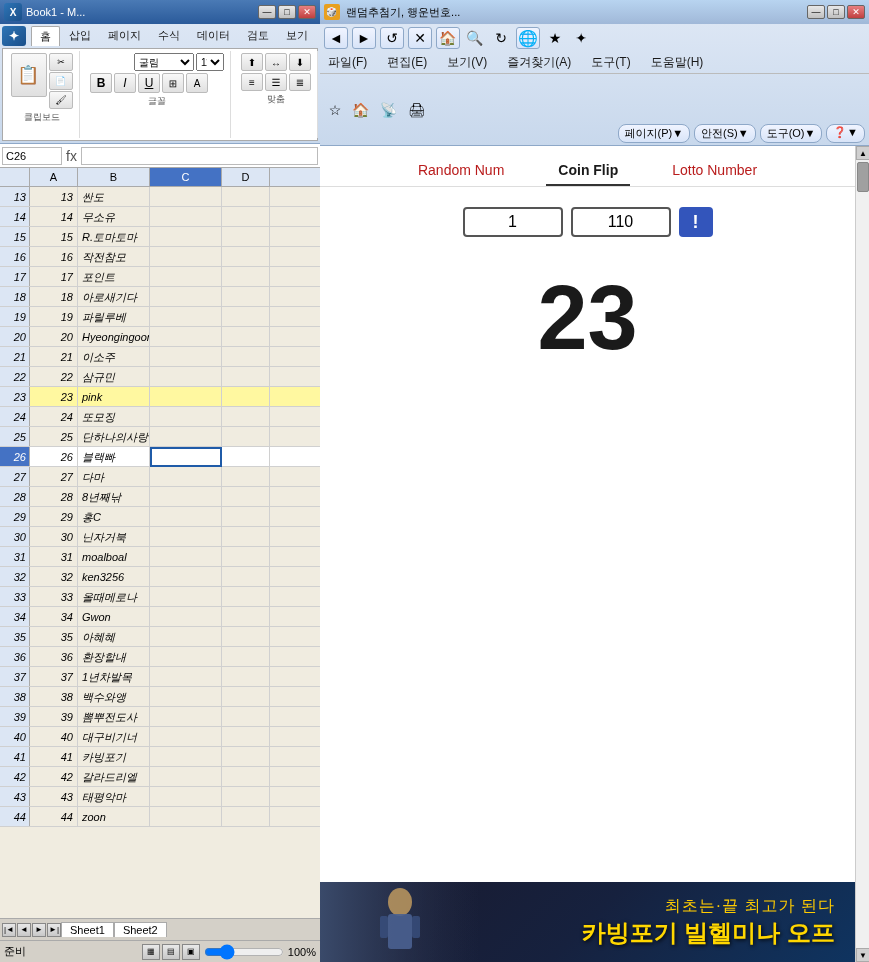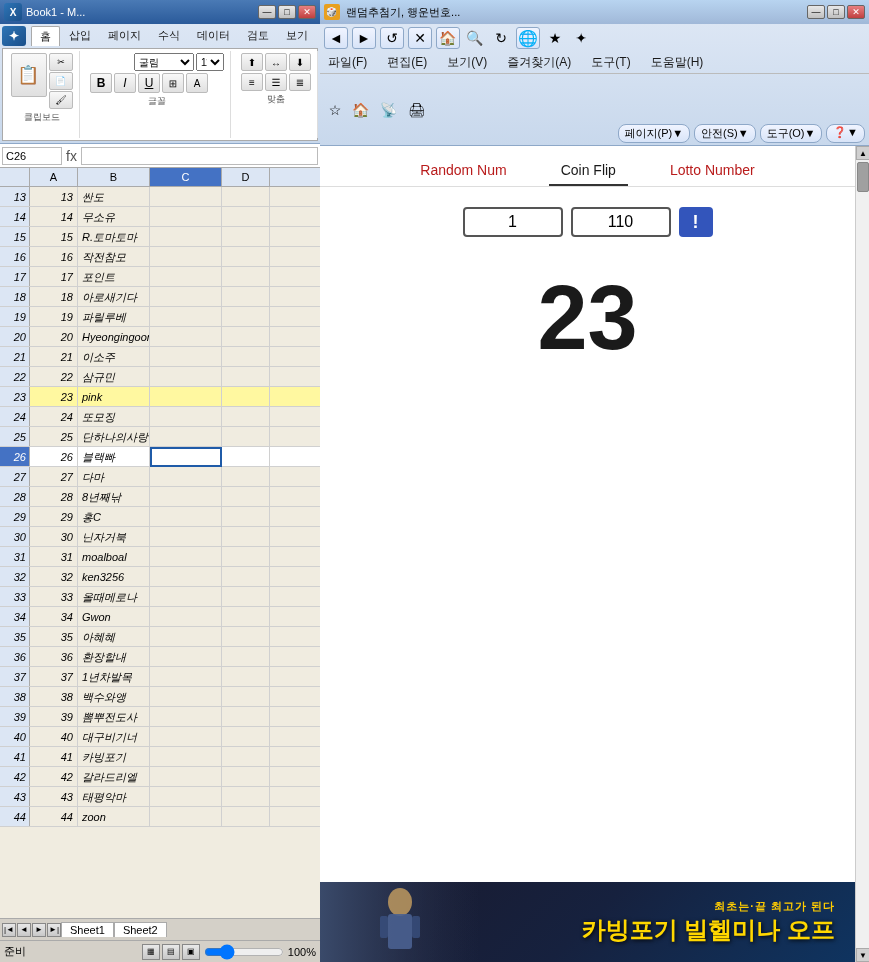--- a/index.html
+++ b/index.html
@@ -70,21 +70,21 @@
     .address-bar { flex: 1; height: 22px; border: 1px solid #8ea8c8; border-radius: 2px; padding: 0 6px; font-size: 11px; background: white; }
     .nav-icon-btn { width: 22px; height: 22px; border: 1px solid transparent; cursor: pointer; display: flex; align-items: center; justify-content: center; font-size: 14px; }
     .browser-menu { display: flex; gap: 20px; padding: 2px 8px; font-size: 12px; }
     .menu-item { color: #1a1a1a; cursor: pointer; text-decoration: none; }
     .browser-toolbar2 { display: flex; align-items: center; gap: 4px; padding: 2px 4px; border-top: 1px solid #bbb; }
     .toolbar2-btn { padding: 1px 6px; font-size: 11px; border: 1px solid #8ea8c8; border-radius: 8px; background: linear-gradient(to bottom, #f0f4ff, #d8e4f8); cursor: pointer; margin-top: 48px; }
 
     
     .rng-tabs { display: flex; justify-content: center; gap: 30px; padding: 10px 20px 0; border-bottom: 1px solid #ddd; }
     .rng-tab { padding: 6px 12px; font-size: 14px; color: #b91c1c; cursor: pointer; border-bottom: 2px solid transparent; }
-    .rng-tab.active { color: #1a1a1a; border-bottom: 2px solid #333; font-weight: normal; }
+    .rng-tab.active { color: #1a1a1a; border-bottom: 2px solid #333; font-weight: bold; }
 
     
     .rng-content { flex: 1; display: flex; flex-direction: column; align-items: center; padding: 20px; }
     .rng-inputs { display: flex; gap: 8px; align-items: center; margin-bottom: 20px; }
     .rng-input { width: 100px; height: 30px; border: 2px solid #555; border-radius: 4px; font-size: 16px; text-align: center; padding: 0 8px; }
     .rng-go-btn { width: 34px; height: 30px; background: #3355bb; border: none; border-radius: 4px; color: white; font-size: 18px; font-weight: bold; cursor: pointer; display: flex; align-items: center; justify-content: center; }
     .rng-result { font-size: 90px; font-weight: bold; color: #1a1a1a; margin: 10px 0; }
 
     
     .ad-banner { width: 100%; height: 80px; background: linear-gradient(135deg, #1a1a2e, #16213e, #0f3460); display: flex; align-items: center; justify-content: flex-end; padding-right: 20px; margin-top: auto; overflow: hidden; position: relative; }
@@ -566,21 +566,21 @@
               </defs>
               <rect width="160" height="80" fill="url(#figGrad)"></rect>
 
               <ellipse cx="80" cy="20" rx="12" ry="14" fill="#c8a060" opacity="0.8"></ellipse>
               <rect x="68" y="32" width="24" height="35" rx="3" fill="#4a6090" opacity="0.9"></rect>
               <rect x="60" y="34" width="8" height="22" rx="2" fill="#3a5080" opacity="0.8"></rect>
               <rect x="92" y="34" width="8" height="22" rx="2" fill="#3a5080" opacity="0.8"></rect>
             </svg>
           </div>
           <div style="display:flex;flex-direction:column;align-items:flex-end;z-index:2;">
-            <div style="color:#ffcc00;font-size:11px;font-weight:bold;letter-spacing:1px;">최초는·끝 최고가 된다</div>
+            <div style="color:#ffcc00;font-size:16px;font-weight:normal;letter-spacing:1px;">최초는·끝 최고가 된다</div>
             <div style="color:#ffd700;font-size:24px;font-weight:bold;text-shadow:1px 1px 4px #000;">카빙포기 빌헬미나 오프</div>
           </div>
         </div>
       </div>
 
       <div class="browser-scrollbar">
         <div class="scroll-btn">▲</div>
         <div class="scroll-track">
           <div class="scroll-thumb"></div>
         </div>

